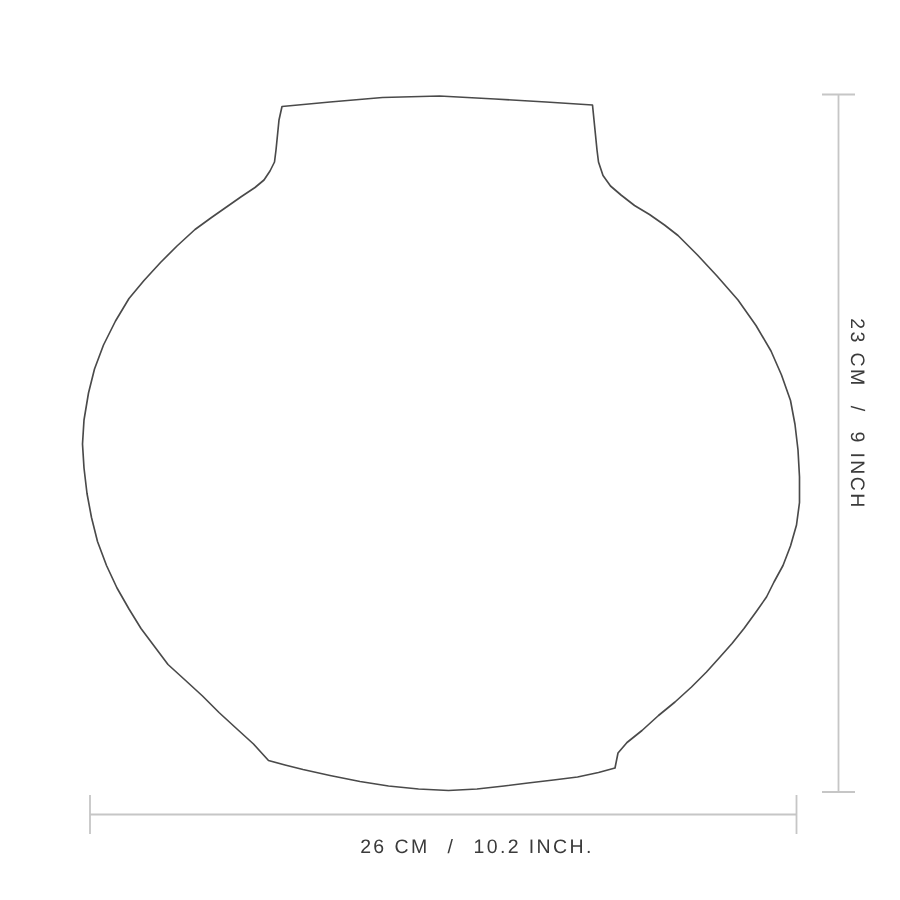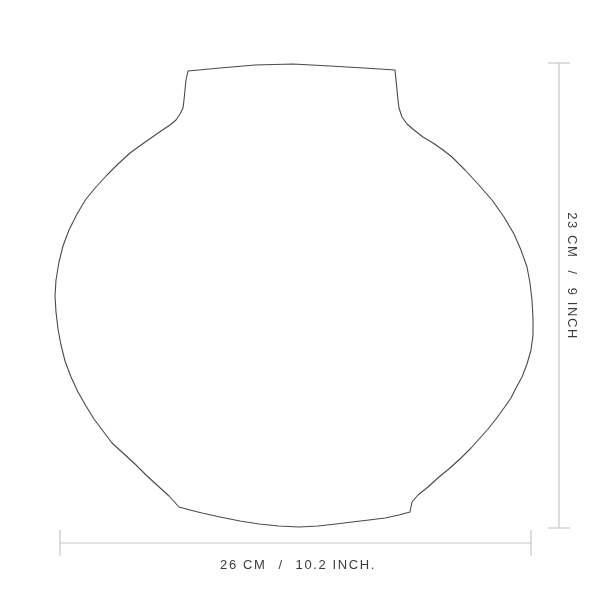--- a/index.html
+++ b/index.html
@@ -57,21 +57,21 @@
 
     <line x1="60" y1="543" x2="531" y2="543" stroke-width="1.2" stroke="#c6c6c6"></line>
     <line x1="60" y1="530" x2="60" y2="556" stroke-width="1.2" stroke="#c6c6c6"></line>
     <line x1="531" y1="530" x2="531" y2="556" stroke-width="1.2" stroke="#c6c6c6"></line>
 
     <line x1="559" y1="63" x2="559" y2="528" stroke-width="1.2" stroke="#c6c6c6"></line>
     <line x1="548" y1="63" x2="570" y2="63" stroke-width="1.2" stroke="#c6c6c6"></line>
     <line x1="548" y1="528" x2="570" y2="528" stroke-width="1.2" stroke="#c6c6c6"></line>
   </svg>
 
-  <div class="diagram-label label-width" style="color: rgb(59, 59, 59);">
+  <div class="diagram-label label-width" style="color: rgb(59, 59, 59); margin-left: 20px;">
     <span>26 CM</span><span class="sep">/</span><span>10.2 INCH.</span>
   </div>
 
   <div class="diagram-label label-height" style="color: rgb(59, 59, 59);">
     <span>23 CM</span><span class="sep">/</span><span>9 INCH</span>
   </div>
 
 </div>
 
 </body></html>

